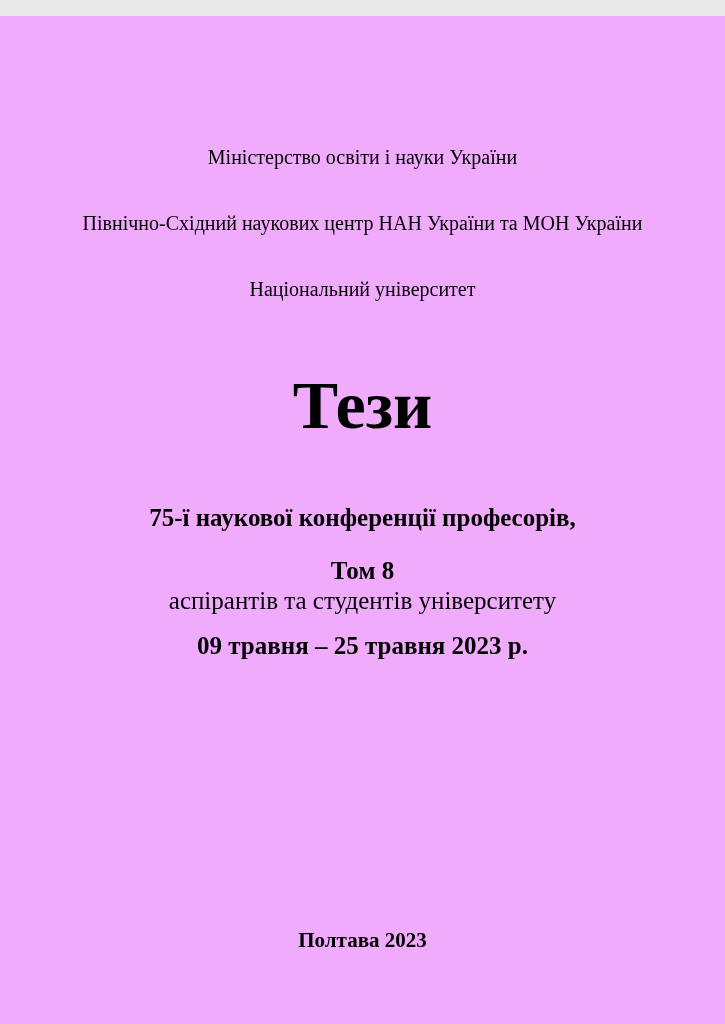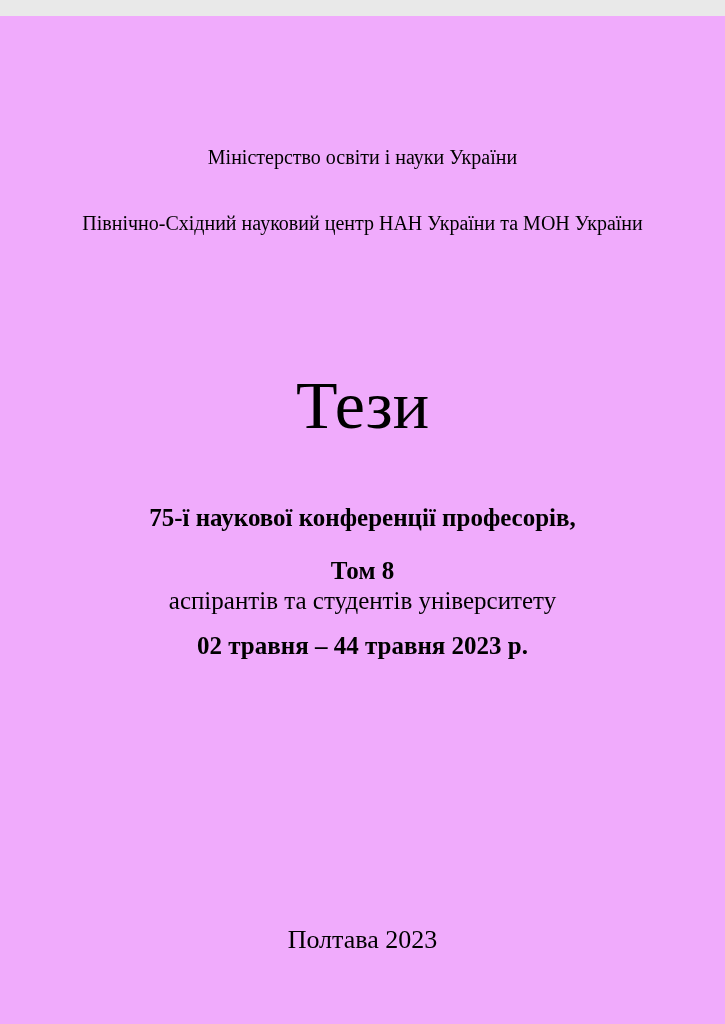--- a/index.html
+++ b/index.html
@@ -31,21 +31,21 @@
     line-height: 22px;
     font-weight: normal;
   }
   .org-line {
     display: block;
   }
   .doc-title {
     top: 352px;
     font-size: 68px;
     line-height: 74px;
-    font-weight: normal;
+    font-weight: bold;
     margin: 0;
     letter-spacing: 0;
   }
   .subtitle {
     top: 433px;
     font-size: 25px;
     line-height: 27.5px;
   }
   .subtitle-line {
     display: block;
@@ -60,41 +60,42 @@
     font-weight: bold;
   }
   .date-range {
     top: 616px;
     font-size: 25px;
     line-height: 28px;
     font-weight: bold;
   }
   .imprint {
     top: 912px;
-    font-size: 26px;
+    font-size: 21px;
     line-height: 24px;
-    font-weight: normal;
+    font-weight: bold;
   }
 </style>
 </head>
 <body>
 
 <div class="page">
 
   <header class="centered-block org-header">
     <span class="org-line">Міністерство освіти і науки України</span>
-    <span class="org-line">Північно-Східний науковий центр НАН України та МОН України</span>
+    <span class="org-line">Північно-Східний наукових центр НАН України та МОН України</span>
+    <span class="org-line">Національний університет</span>
   </header>
 
   <h1 class="centered-block doc-title">Тези</h1>
 
   <div class="centered-block subtitle">
     <span class="subtitle-line bold">75-ї наукової конференції професорів,</span>
     <span class="subtitle-line">аспірантів та студентів університету</span>
   </div>
 
   <div class="centered-block volume">Том 8</div>
 
-  <div class="centered-block date-range">02 травня – 44 травня 2023 р.</div>
+  <div class="centered-block date-range">09 травня – 25 травня 2023 р.</div>
 
   <div class="centered-block imprint">Полтава 2023</div>
 
 </div>
 
 </body></html>

